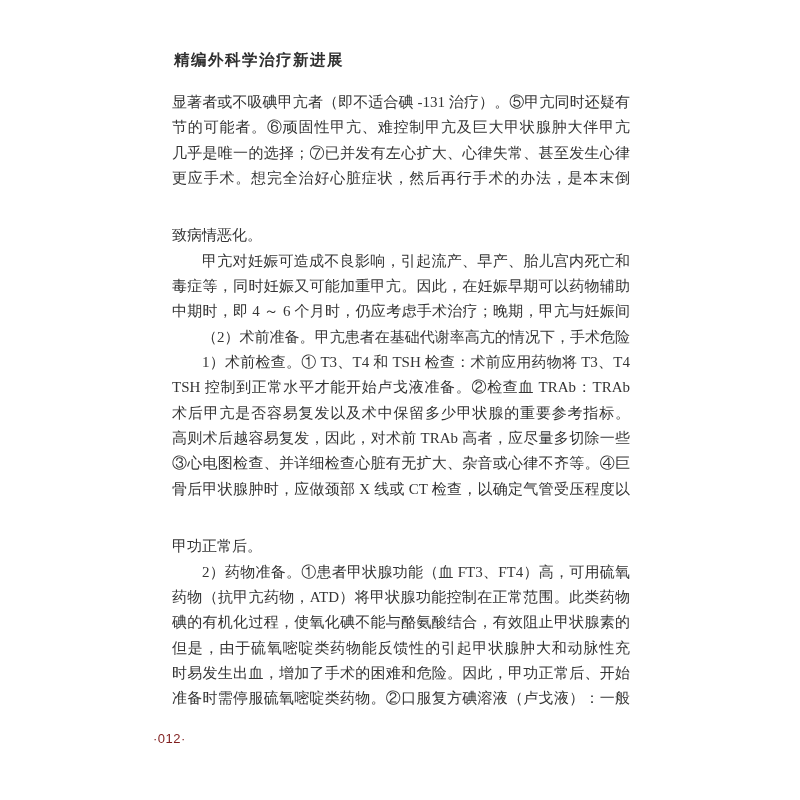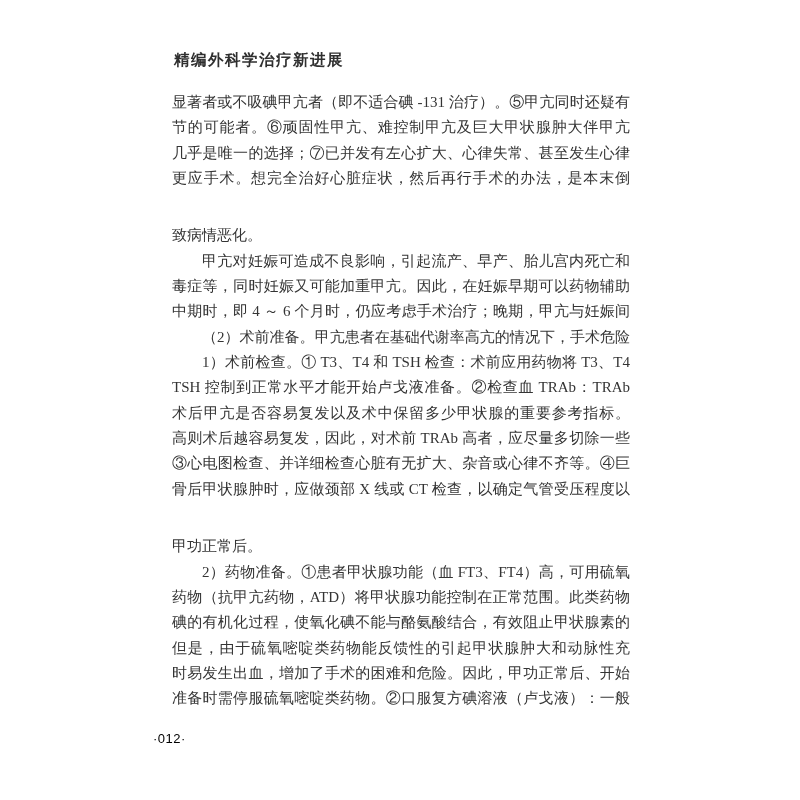--- a/index.html
+++ b/index.html
@@ -48,21 +48,21 @@
   }
   .line.indent {
     text-indent: 30px;
   }
   .folio {
     position: absolute;
     left: 153px;
     top: 731px;
     font-family: "Liberation Sans", "DejaVu Sans", sans-serif;
     font-size: 13px;
-    color: #000000;
+    color: #7f1d1d;
     letter-spacing: 0.5px;
   }
 </style>
 </head>
 <body>
 
 <div class="page">
 
   <div class="running-head">精编外科学治疗新进展</div>
 

